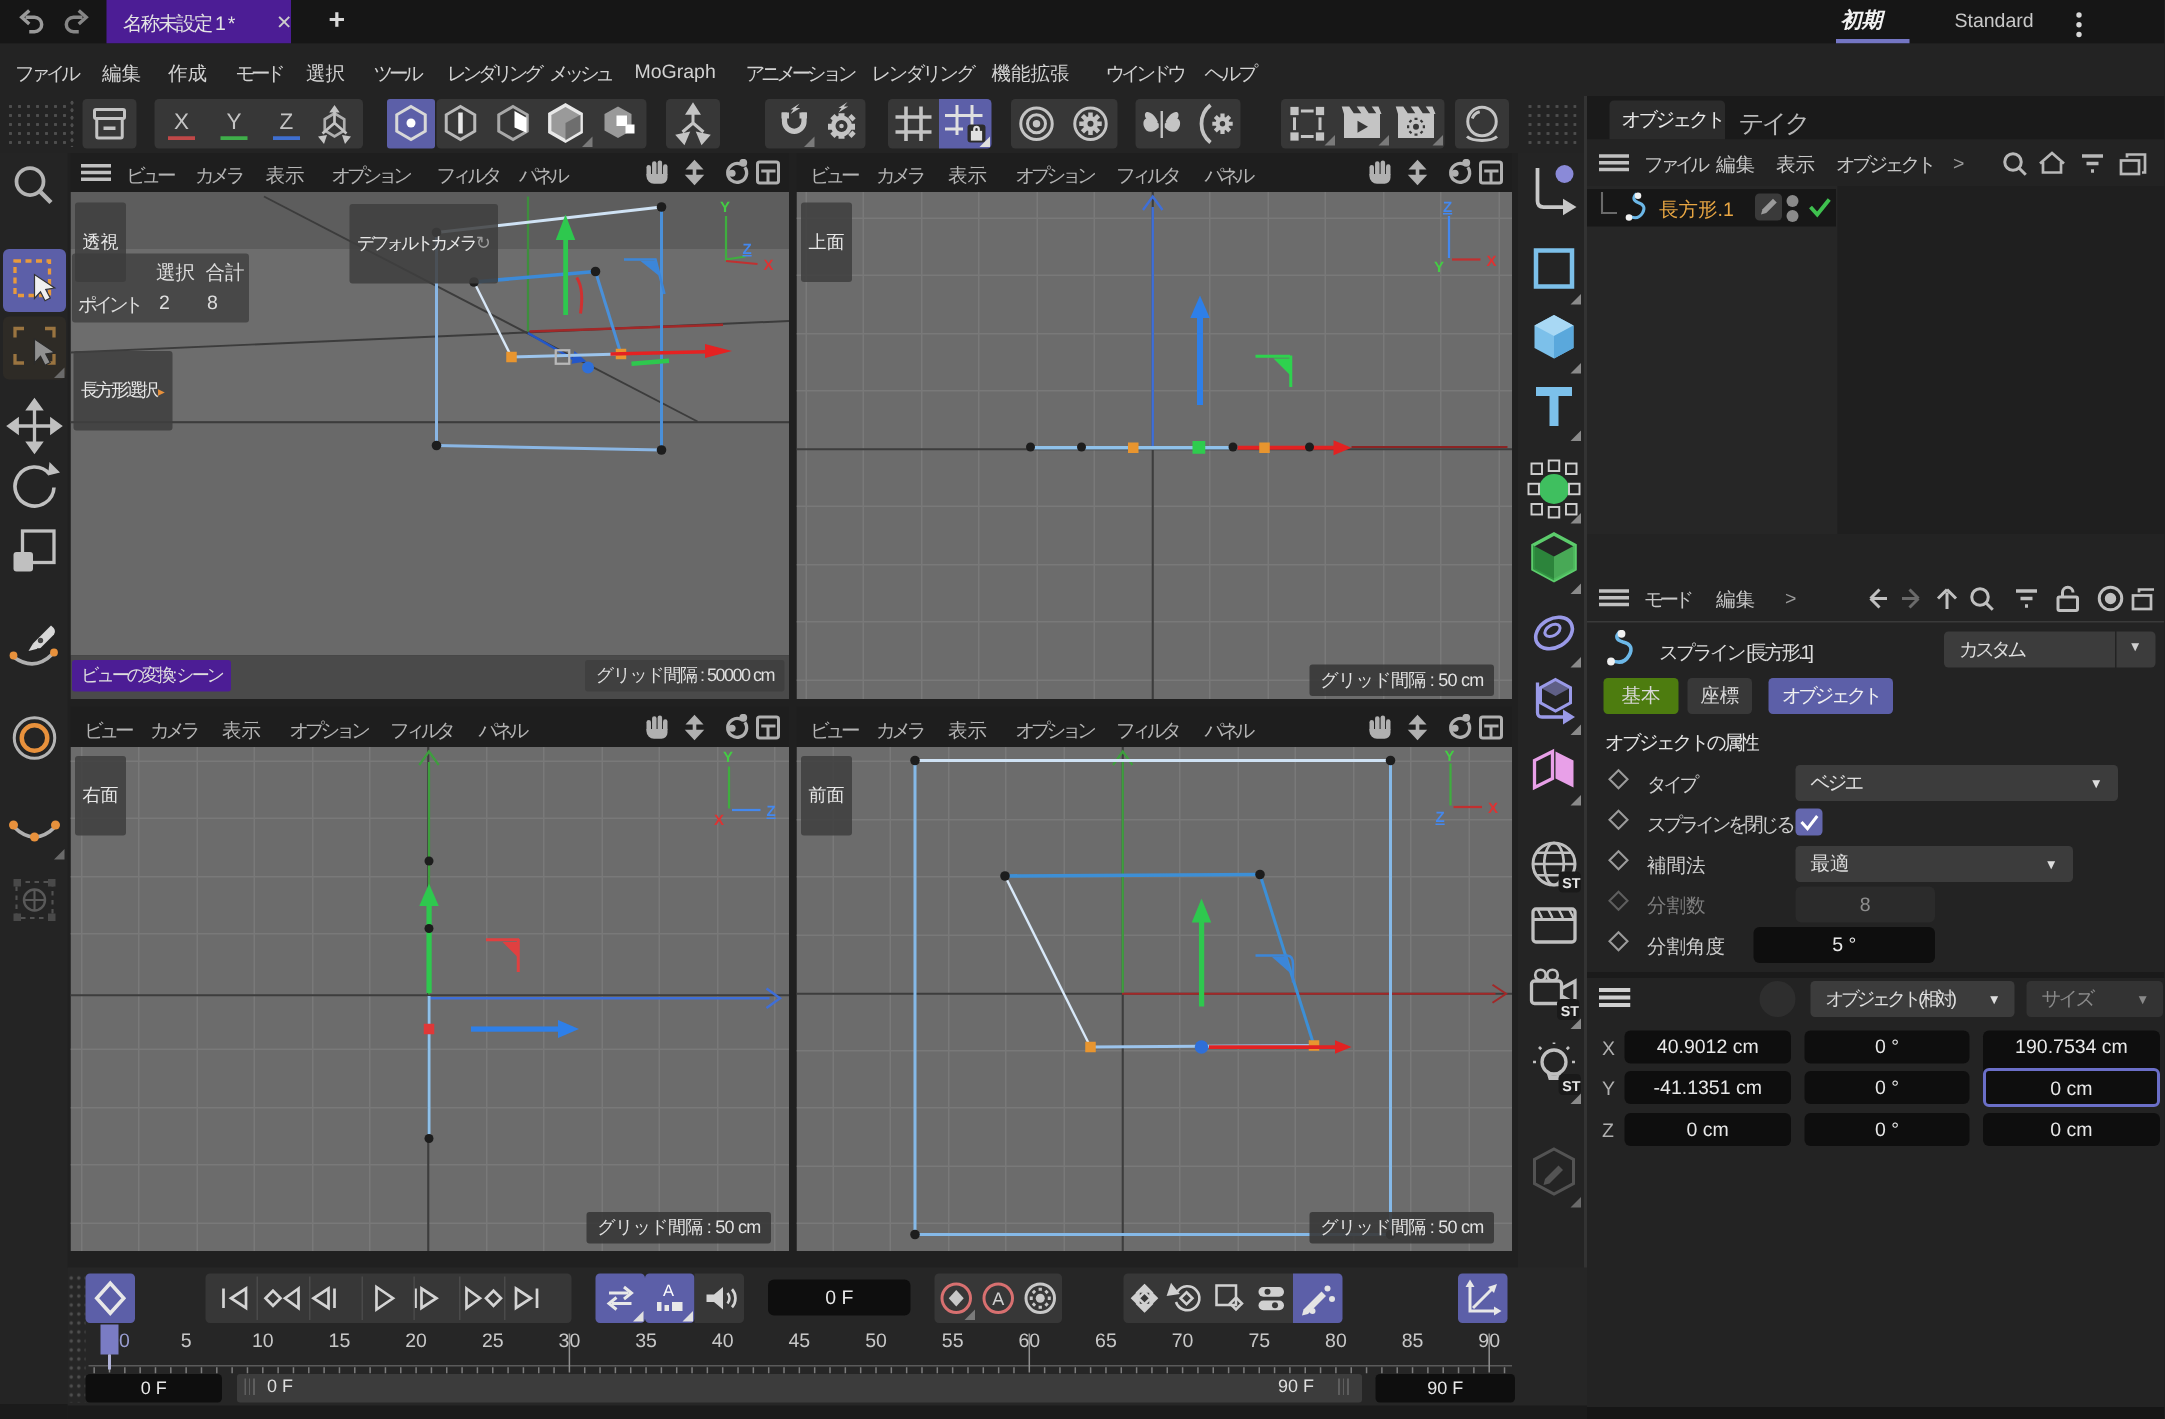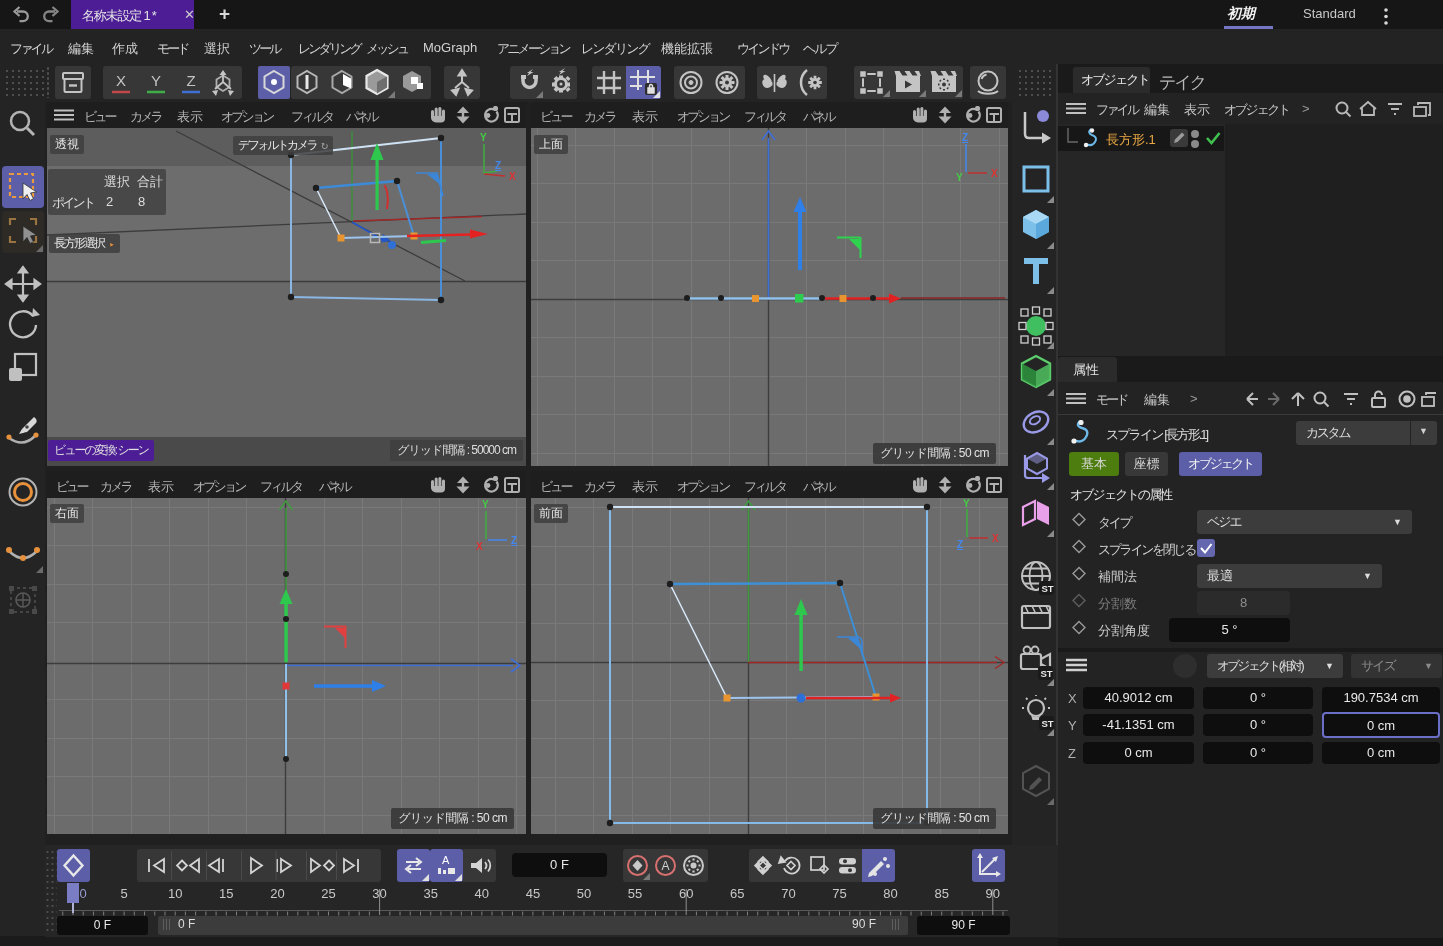--- a/index.html
+++ b/index.html
@@ -2,21 +2,21 @@
 <html><head>
 <meta charset="utf-8">
 <style>
 html,body{margin:0;padding:0;background:#202020;}
 *{box-sizing:border-box;}
 #root{position:relative;width:1443px;height:946px;background:#202020;font-family:"Liberation Sans",sans-serif;overflow:hidden;color:#d0d0d0;}
 .abs{position:absolute;}
 .tile{position:absolute;background:#373737;border-radius:3px;}
 .ptile{position:absolute;background:#5c5fa8;border-radius:3px;}
 .vheader{position:absolute;background:#1e1e1e;color:#b4b4b4;font-size:13px;}
-.vlabel{position:absolute;background:rgba(62,62,62,0.85);color:#e8e8e8;font-size:12px;padding:1px 5px;border-radius:2px;font-family:Liberation Mono, monospace;}
+.vlabel{position:absolute;background:rgba(62,62,62,0.85);color:#e8e8e8;font-size:12px;padding:18px 5px;border-radius:2px;}
 .glabel{position:absolute;background:rgba(56,56,56,0.9);color:#e2e2e2;font-size:12px;padding:2px 7px;border-radius:2px;letter-spacing:-0.5px;}
 .ddown{position:absolute;background:#3c3c3c;border-radius:3px;color:#dedede;font-size:13px;line-height:24px;padding-left:10px;}
 .vbox{position:absolute;background:#0e0e0e;border-radius:4px;color:#e8e8e8;font-size:13px;line-height:22px;text-align:center;}
 .k3{letter-spacing:-3px;}
 .k25{letter-spacing:-2.5px;}
 .k2{letter-spacing:-2px;}
 .corner{position:absolute;width:0;height:0;border-left:7px solid transparent;border-bottom:7px solid #9a9a9a;right:1px;bottom:1px;}
 </style>
 </head>
 <body>
@@ -776,25 +776,20 @@
   <div class="abs" style="left:112px;top:65px;width:18px;height:18px;background:#3a3a3a;border-radius:3px;"><svg width="18" height="18">
           <path d="M4 14 l1 -3.5 l7 -7 l2.5 2.5 l-7 7 Z" fill="#9a9a9a"></path>
         </svg></div>
   <div class="abs" style="left:133px;top:66px;width:8px;height:8px;border-radius:50%;background:#8a8a8a;"></div>
   <div class="abs" style="left:133px;top:76px;width:8px;height:8px;border-radius:50%;background:#8a8a8a;"></div>
   <svg class="abs" style="left:146px;top:65px;" width="18" height="18">
         <path d="M3 9 l4.5 5 l8 -10" fill="none" stroke="#3fc04f" stroke-width="2.6"></path>
       </svg>
 </div>
 <div class="abs" style="left:1058px;top:356px;width:385px;height:292px;background:#232323;">
-  <div class="abs" style="left:0;top:0;width:385px;height:26px;background:#1a1a1a;">
-    <div class="abs" style="left:0;top:1px;width:59px;height:25px;background:#2b2b2b;border-radius:3px 3px 0 0;">
-          <span class="abs" style="left:15px;top:4px;font-size:13px;color:#e8e8e8;">属性</span>
-        </div>
-  </div>
   <div class="abs" style="left:0;top:26px;width:385px;height:32px;font-size:13px;color:#c6c6c6;">
     <svg class="abs" style="left:8px;top:10px;" width="20" height="13">
           <path d="M0 2 h20 M0 6.5 h20 M0 11 h20" stroke="#c0c0c0" stroke-width="2.2"></path>
         </svg>
     <span class="abs k3" style="left:38px;top:9px;">モード</span>
         <span class="abs" style="left:86px;top:9px;">編集</span>
         <span class="abs" style="left:132px;top:9px;color:#9a9a9a;">&gt;</span>
     <svg class="abs" style="left:186px;top:8px;" width="192 " height="18" viewBox="0 0 192 18">
           <g fill="none" stroke="#c0c0c0" stroke-width="2">
             <path d="M14 9 h-11 M3 9 l6 -6 M3 9 l6 6"></path>

